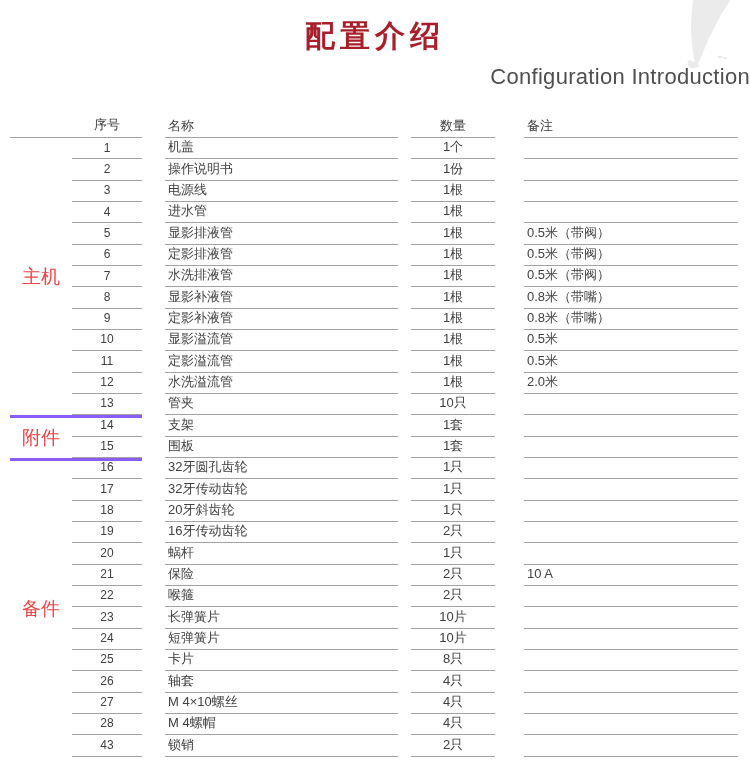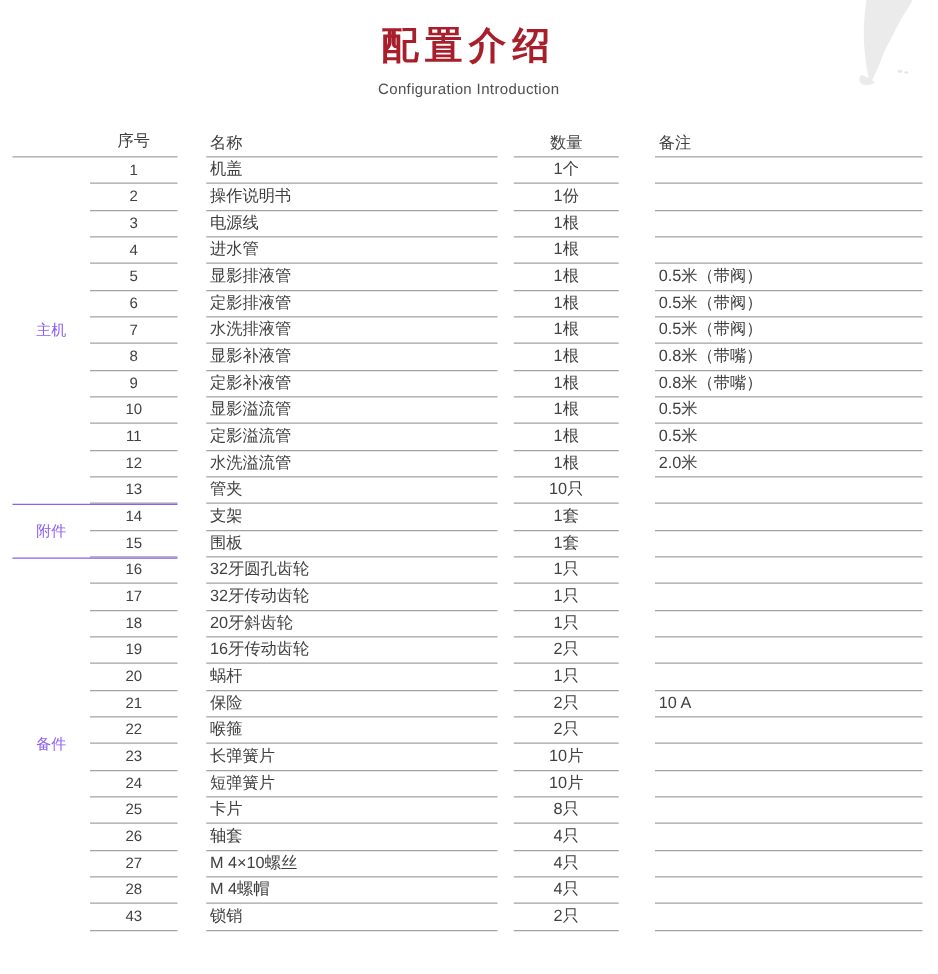--- a/index.html
+++ b/index.html
@@ -6,40 +6,40 @@
   body {
     width:750px; height:779px; background:#ffffff; position:relative; overflow:hidden;
     font-family:"Liberation Sans", sans-serif; color:#404040;
   }
   .watermark { position:absolute; top:0; left:683px; width:55px; height:78px; }
   .page-title {
     margin:0; padding-top:16px; text-align:center;
     font-size:30px; font-weight:bold; letter-spacing:5px; color:#a81e2b;
   }
   .page-subtitle {
-    text-align:center; font-size:12px; color:#4f4f4f; margin-top:7px; letter-spacing:0.3px;
+    text-align:right; font-size:22px; color:#4f4f4f; margin-top:7px; letter-spacing:0.3px;
   }
   .cfg-table { position:relative; margin-left:10px; margin-top:26px; width:728px; }
   .hrow, .row { display:flex; align-items:flex-end; }
   .hrow { height:22px; }
   .row { height:21.34px; }
   .c { box-sizing:border-box; font-size:13px; line-height:1.15; padding-bottom:3px; white-space:nowrap; overflow:hidden; }
   .bline { border-bottom:1px solid #a3a3a3; }
   .grp   { width:62px; }
   .seq   { width:70px; text-align:center; font-size:12px; }
   .sp1   { width:23px; } .sp2 { width:13px; } .sp3 { width:29px; }
   .name  { width:233px; padding-left:3px; text-align:left; }
   .qty   { width:84px; text-align:center; }
   .remark{ width:214px; padding-left:3px; text-align:left; }
   .hleft { width:132px; display:flex; box-sizing:border-box; }
   .hseq  { margin-left:62px; width:70px; text-align:center; font-size:13px; padding-bottom:3px; }
   .groups { position:absolute; left:0; top:22px; width:132px; }
   .gbox  { display:flex; align-items:center; box-sizing:border-box; }
-  .gbox.sep { border-top:1px solid #8b5cf6; }
-  .glabel { width:62px; text-align:center; font-size:12px; color:#8b5cf6; }
+  .gbox.sep { border-top:3px solid #8b5cf6; }
+  .glabel { width:62px; text-align:center; font-size:19px; color:#ef4444; }
 </style>
 </head>
 <body>
 
 <svg class="watermark" viewBox="0 0 55 78" xmlns="http://www.w3.org/2000/svg">
   <path d="M10,0 L47,0 C44,7 40,11 37,17 C33,24 30,31 26,38
            C23,44 21,51 18,57 C16,61 15,64 13,67
            C12,63 11,58 10,52 C9,44 8,36 8,28 C8,18 9,8 10,0 Z" fill="#ebebeb"></path>
   <path d="M6,60 C10,61 14,63 17,66 C14,68 9,69 6,67 C4,65 4,62 6,60 Z" fill="#ebebeb"></path>
   <ellipse cx="37" cy="57" rx="2.2" ry="1.2" fill="#e7e7e7"></ellipse>

